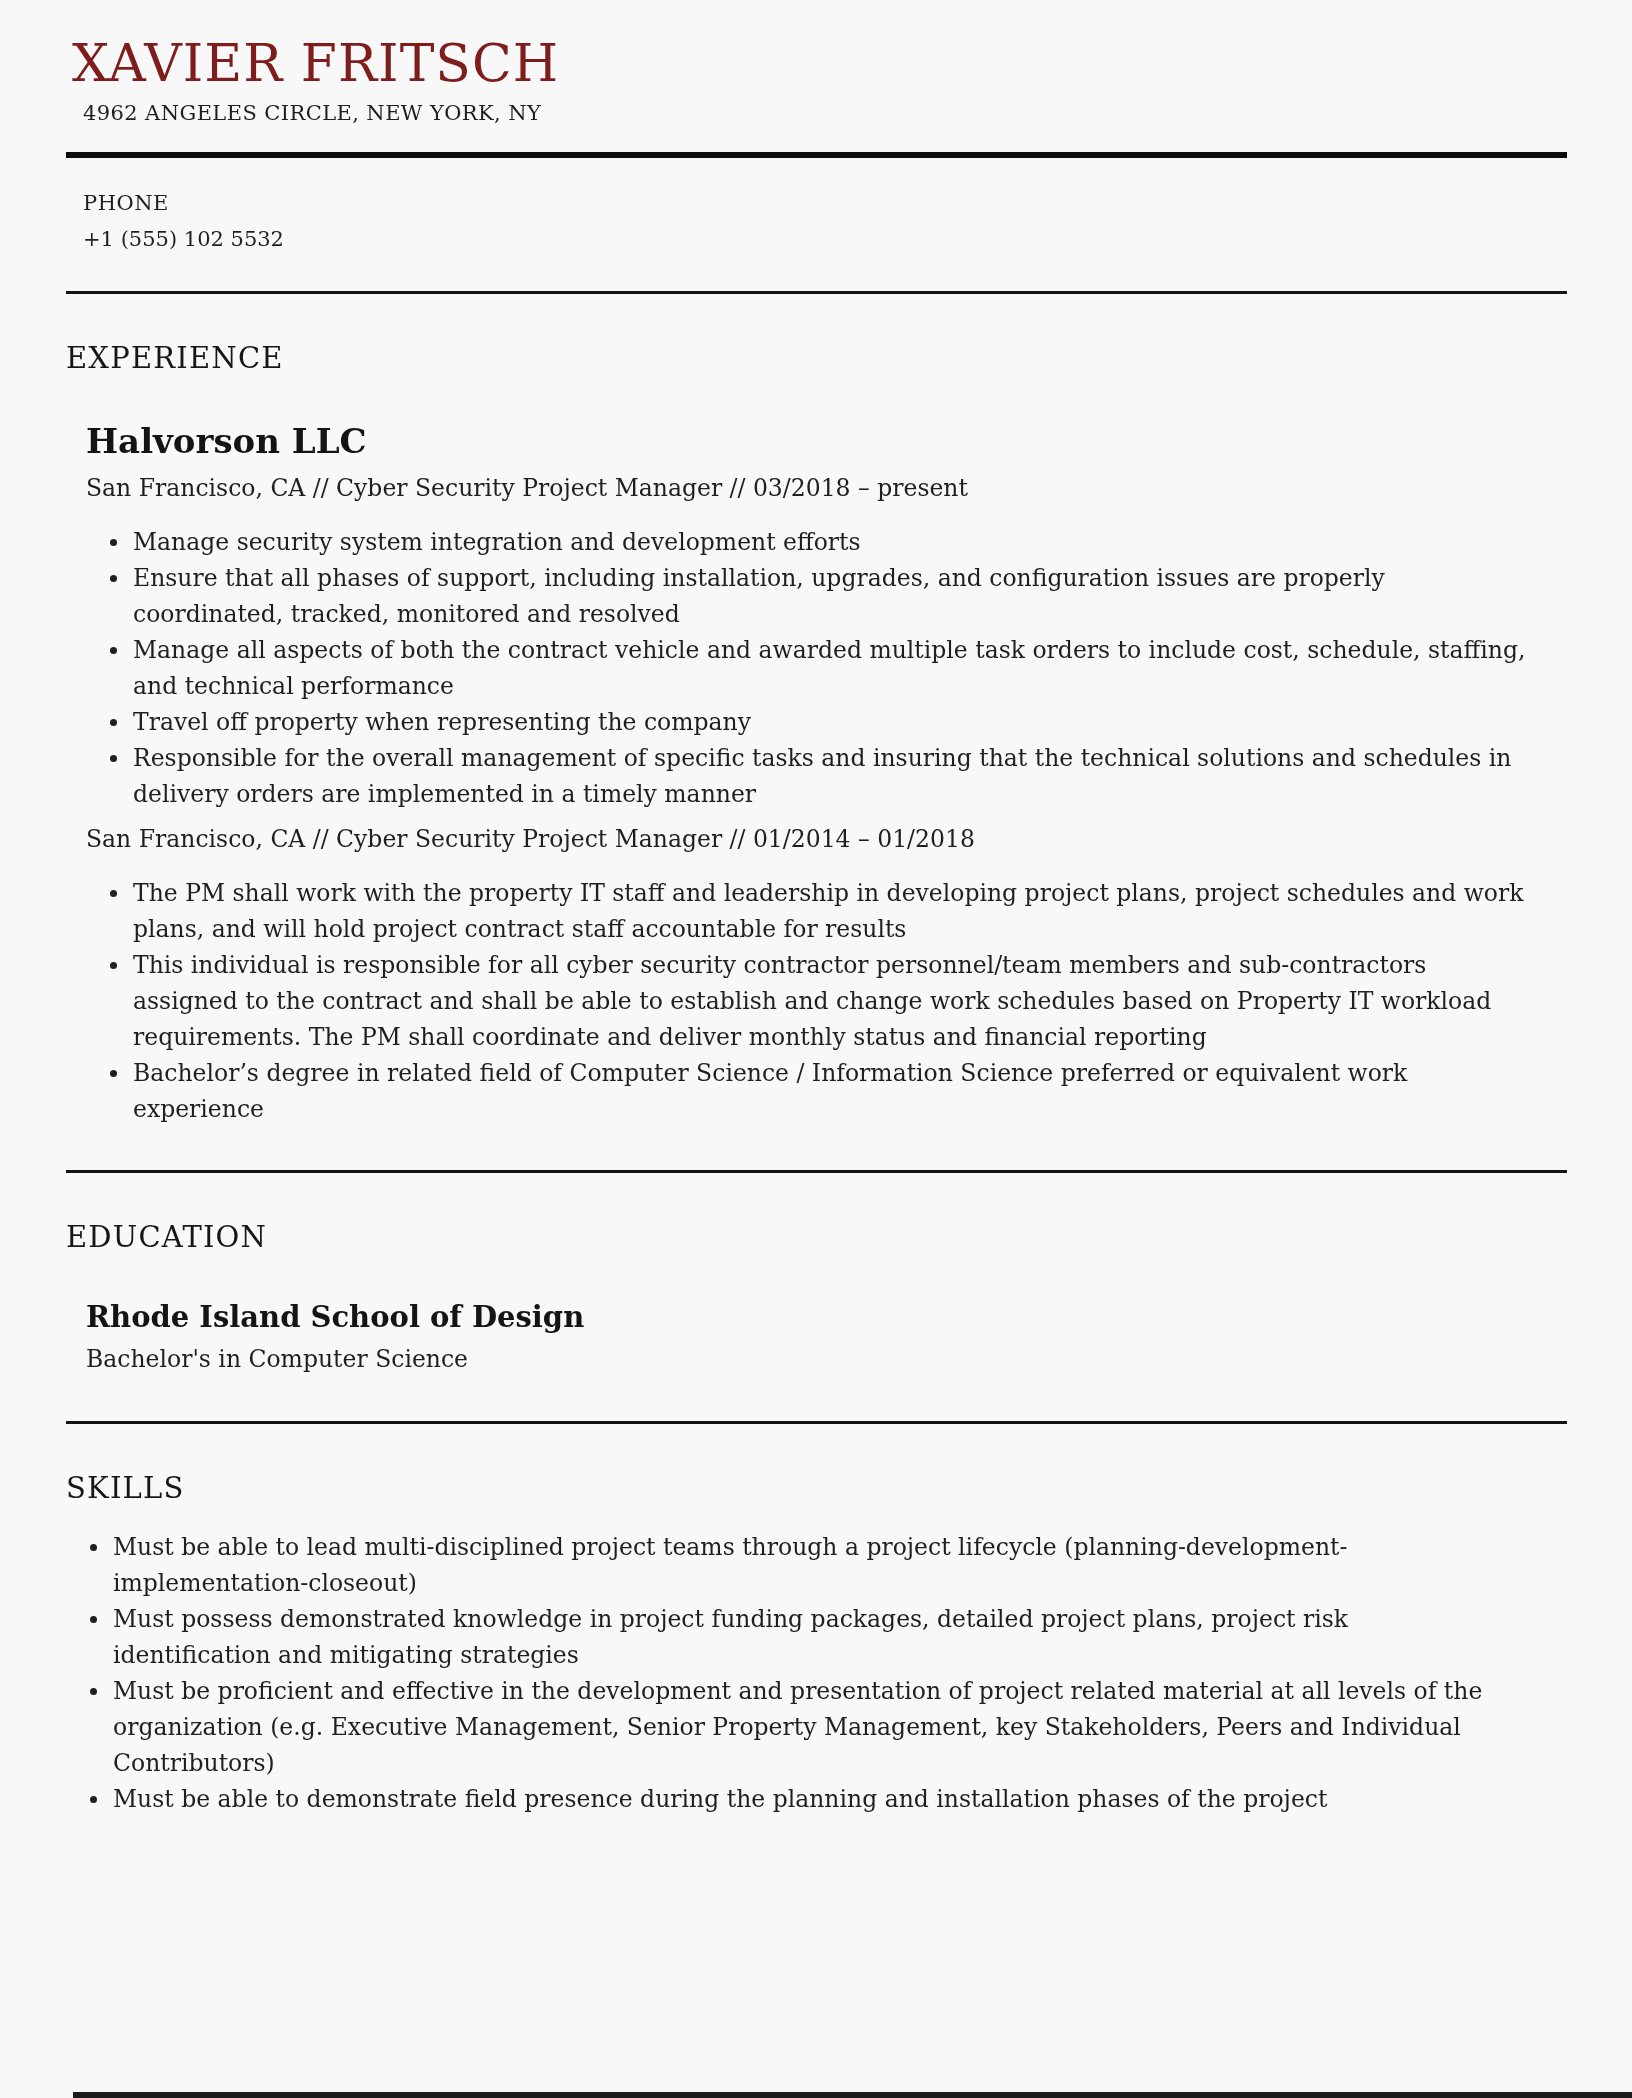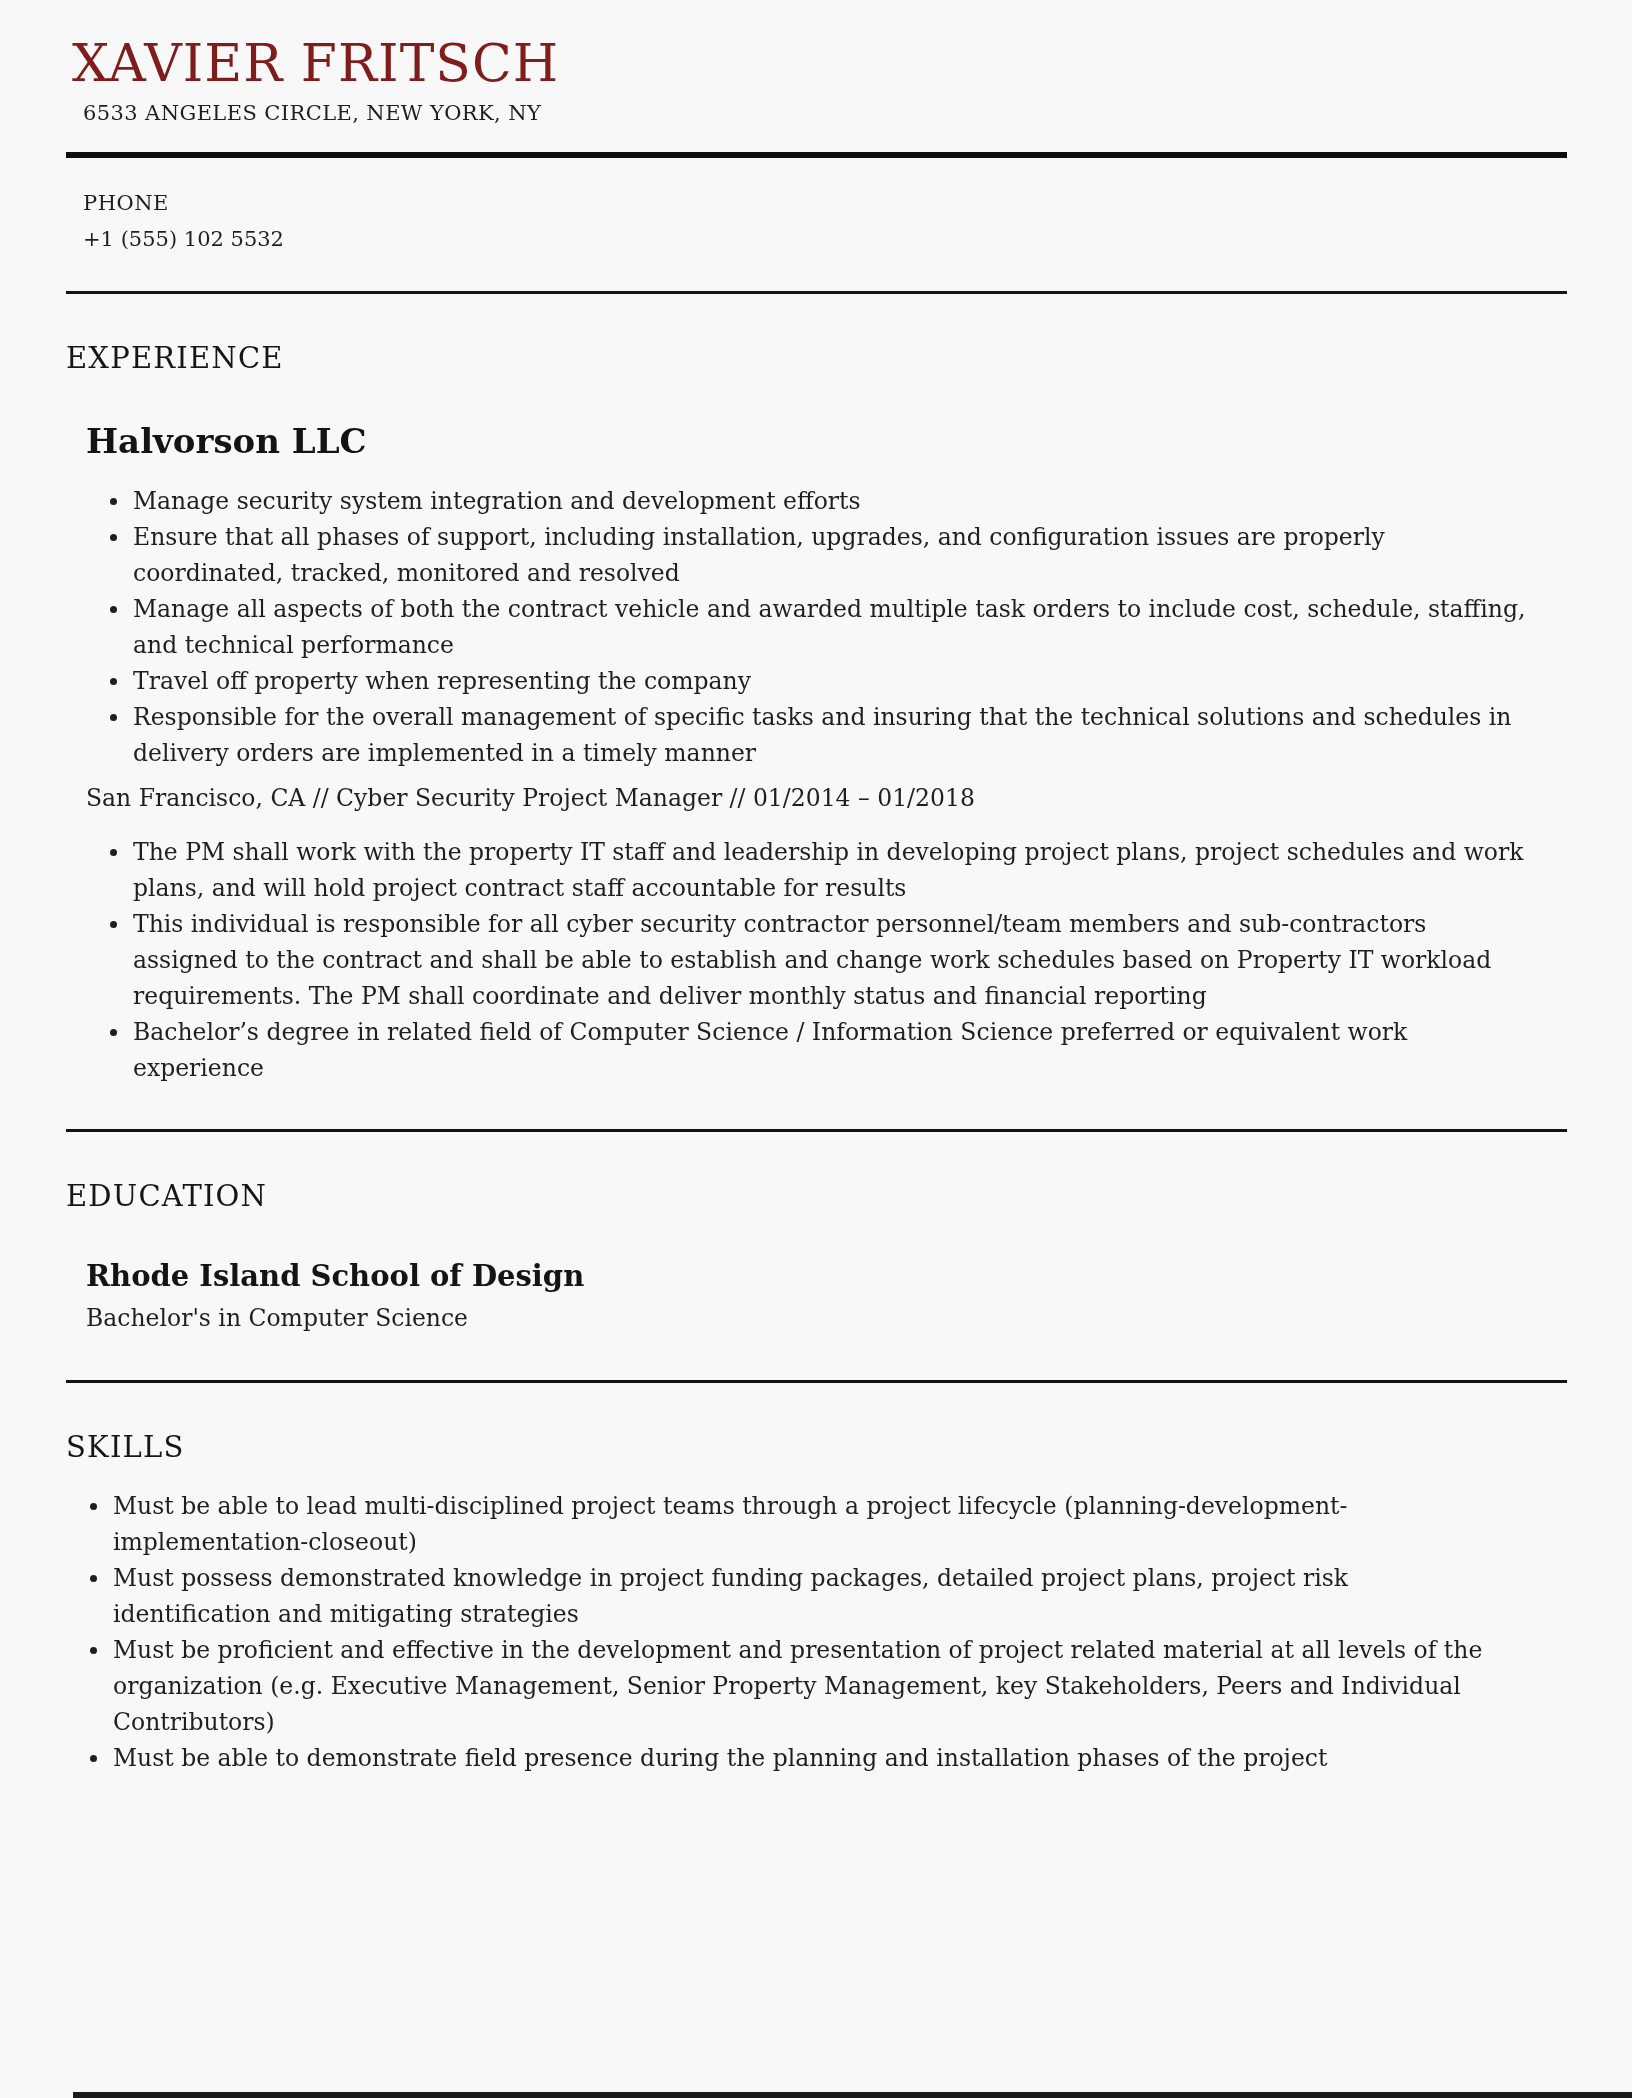--- a/index.html
+++ b/index.html
@@ -111,34 +111,35 @@
     background: #1b1b1b;
   }
 </style>
 </head>
 <body>
 
 <div class="page">
 
   <div>
     <div class="name">XAVIER FRITSCH</div>
-    <div class="address">6533 ANGELES CIRCLE, NEW YORK, NY</div>
+    <div class="address">4962 ANGELES CIRCLE, NEW YORK, NY</div>
   </div>
   <div class="rule-thick"></div>
 
   <div class="contact">
     <div class="contact-label">PHONE</div>
     <div class="contact-value">+1 (555) 102 5532</div>
   </div>
   <div class="rule-thin rule-after-contact"></div>
 
   <div class="section-title">EXPERIENCE</div>
 
   <div class="job">
     <div class="company">Halvorson LLC</div>
+    <div class="meta">San Francisco, CA // Cyber Security Project Manager // 03/2018 – present</div>
     <div class="bullets">
       <div class="bullet-row">
         <span class="dot"></span>
         <span class="bullet-text">Manage security system integration and development efforts</span>
       </div>
       <div class="bullet-row">
         <span class="dot"></span>
         <span class="bullet-text">Ensure that all phases of support, including installation, upgrades, and configuration issues are properly coordinated, tracked, monitored and resolved</span>
       </div>
       <div class="bullet-row">

